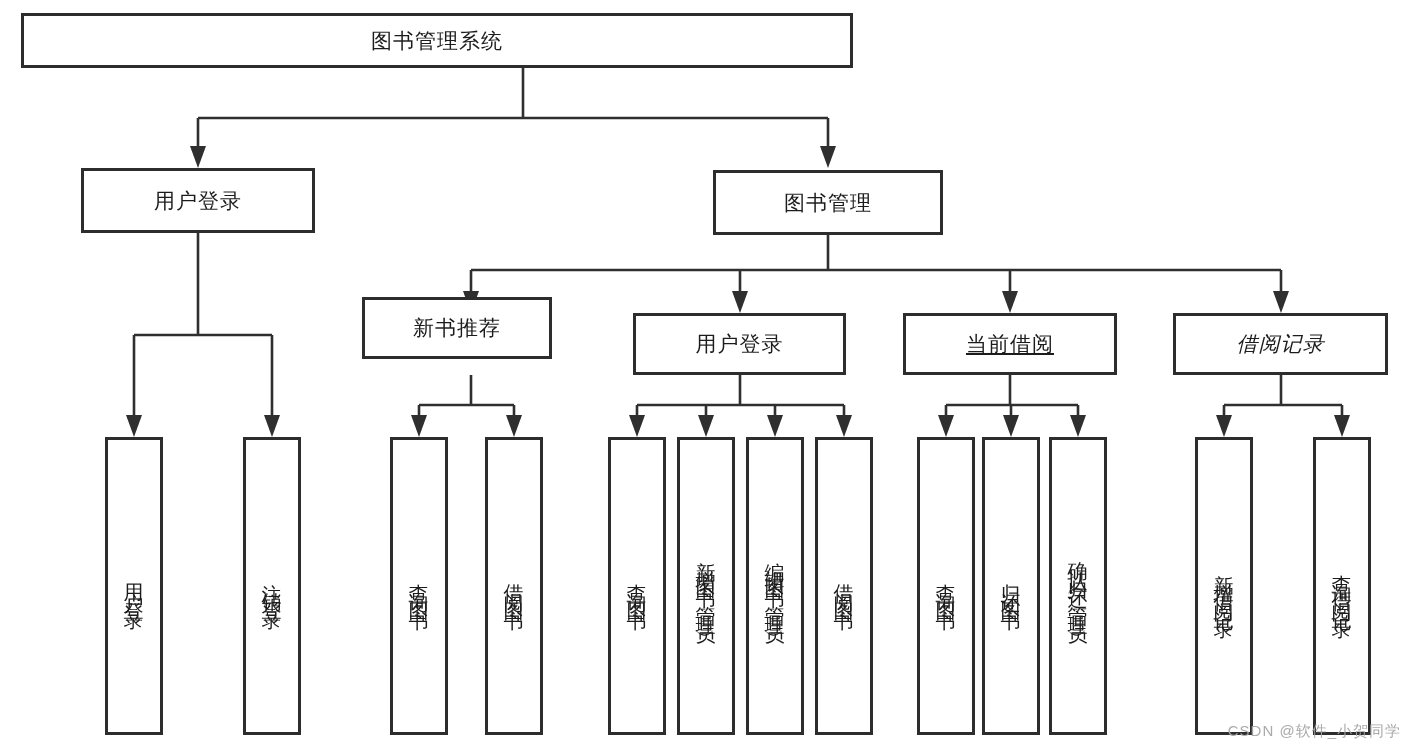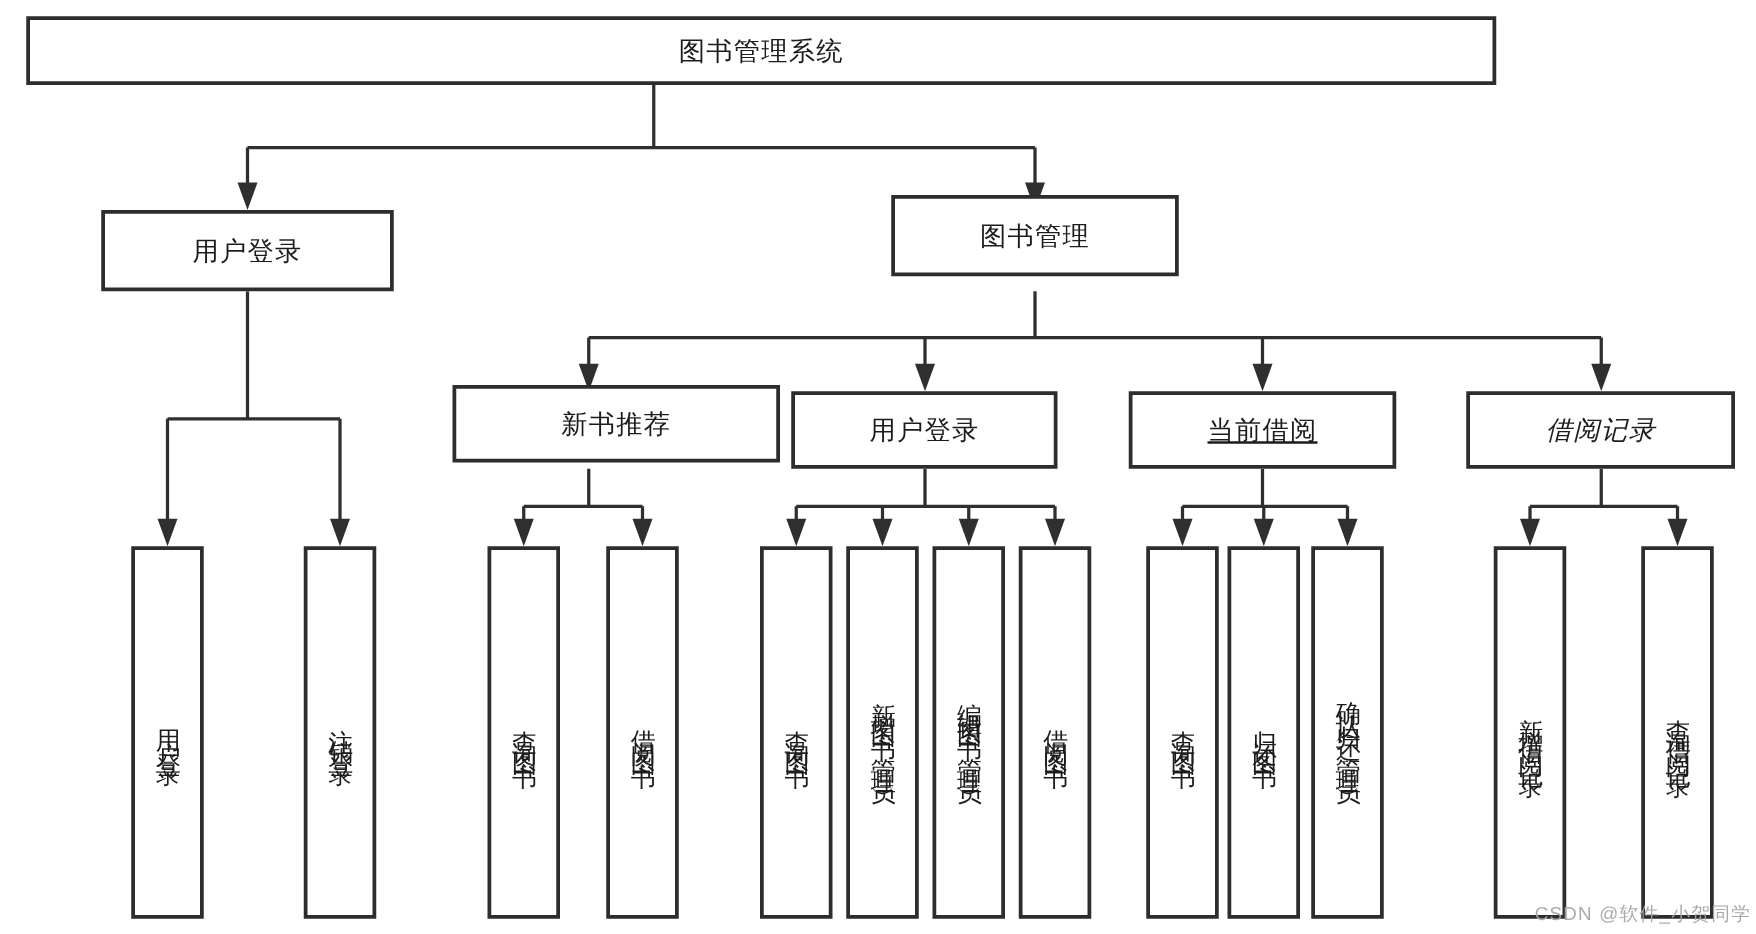--- a/index.html
+++ b/index.html
@@ -107,26 +107,26 @@
       <use href="#ah" x="775" y="437"></use>
       <use href="#ah" x="844" y="437"></use>
       <use href="#ah" x="946" y="437"></use>
       <use href="#ah" x="1011" y="437"></use>
       <use href="#ah" x="1078" y="437"></use>
       <use href="#ah" x="1224" y="437"></use>
       <use href="#ah" x="1342" y="437"></use>
     </g>
   </svg>
 
-  <div class="hbox" style="left:21px; top:13px; width:1176px; height:55px;">图书管理系统</div>
+  <div class="hbox" style="left:21px; top:13px; width:832px; height:55px;">图书管理系统</div>
 
   <div class="hbox" style="left:81px; top:168px; width:234px; height:65px;">用户登录</div>
-  <div class="hbox" style="left:713px; top:156px; width:230px; height:65px;">图书管理</div>
+  <div class="hbox" style="left:713px; top:170px; width:230px; height:65px;">图书管理</div>
 
-  <div class="hbox" style="left:362px; top:308px; width:262px; height:62px;">新书推荐</div>
+  <div class="hbox" style="left:362px; top:297px; width:190px; height:62px;">新书推荐</div>
   <div class="hbox" style="left:633px; top:313px; width:213px; height:62px;">用户登录</div>
   <div class="hbox" style="left:903px; top:313px; width:214px; height:62px;text-decoration:underline;">当前借阅</div>
   <div class="hbox" style="left:1173px; top:313px; width:215px; height:62px;font-style:italic;">借阅记录</div>
 
   <div class="col" style="left:105px;">
     <span class="vtext">用户登录</span>
   </div>
   <div class="col" style="left:243px;">
     <span class="vtext">注销登录</span>
   </div>

